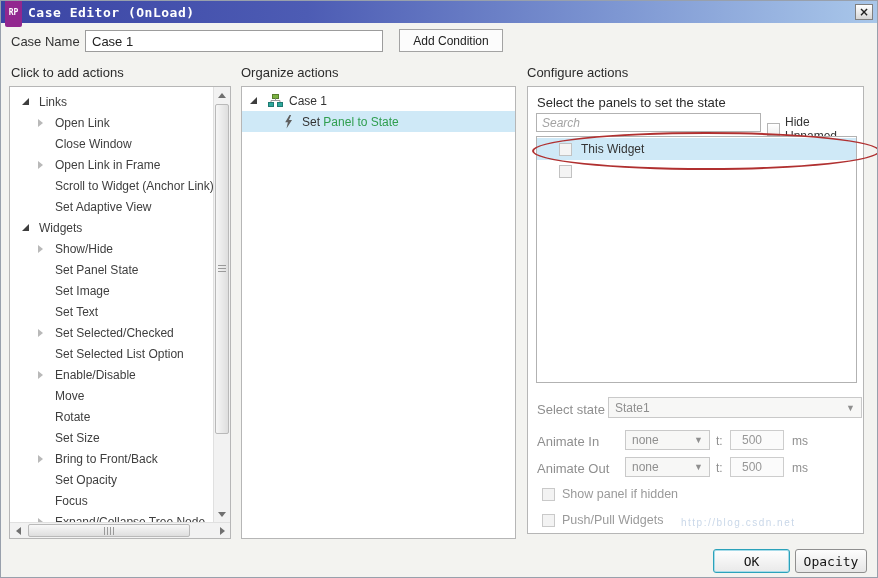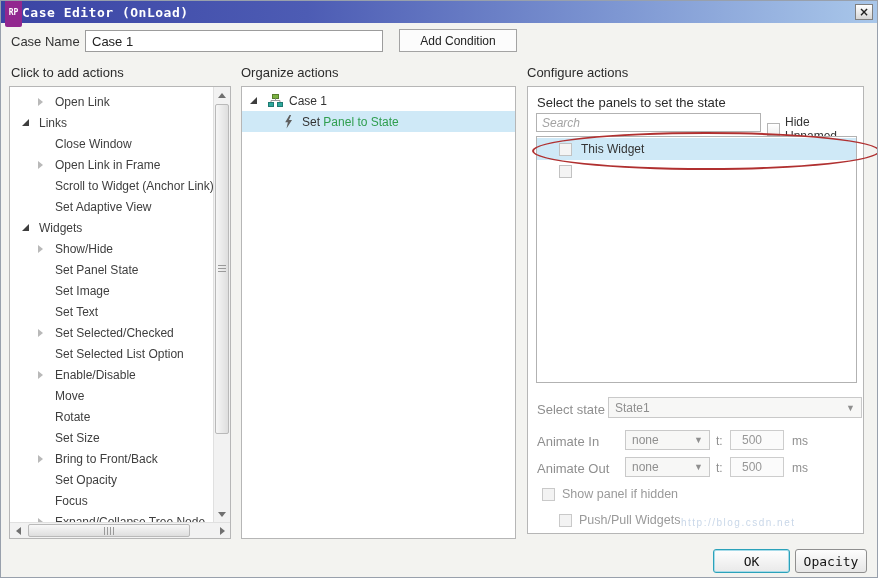--- a/index.html
+++ b/index.html
@@ -6,30 +6,30 @@
   html,body { width:878px; height:578px; }
   body { font-family:"Liberation Sans", sans-serif; background:#dcdcdc; }
   .win { position:relative; width:878px; height:578px; background:#f3f3f0; border:1px solid #98a0ac; overflow:hidden; }
 
   
   .titlebar { position:absolute; left:0; right:0; top:0; height:22px;
     background:linear-gradient(90deg,#3b44a4 0%,#4d5cb4 35%,#7d96d2 70%,#a9c7ea 100%);
     display:flex; align-items:center; padding:0 4px; }
   .rp { width:17px; height:30px; background:#92278f; color:#fff;
     font:bold 8px "DejaVu Sans Mono", monospace; display:flex; align-items:center; justify-content:center; border-radius:2px;text-align:right; }
-  .title { color:#fff; font:bold 13px "DejaVu Sans Mono", monospace; letter-spacing:.5px; flex:1;
+  .title { color:#fff; font:bold 13px "DejaVu Sans Mono", monospace; margin-left:6px; letter-spacing:.5px; flex:1;
     white-space:nowrap; overflow:hidden; }
   .closebtn { width:18px; height:16px; background:linear-gradient(#fff,#d6d6d6); border:1px solid #7f7f7f;
     color:#222; font:bold 12px "DejaVu Sans", sans-serif; display:flex; align-items:center; justify-content:center; cursor:pointer; line-height:1; }
 
   
   .lbl-casename { position:absolute; left:10px; top:33px; font-size:13px; color:#333; }
   .in-casename { position:absolute; left:84px; top:29px; width:298px; height:22px; border:1px solid #9c9c9c;
     font-size:13px; padding:0 6px; color:#222; background:#fff; font-family:"Liberation Sans",sans-serif; }
-  .btn-addcond { position:absolute; left:398px; top:28px; width:118px; height:23px; background:#fcfcfc;
+  .btn-addcond { position:absolute; left:398px; top:28px; width:104px; height:23px; background:#fcfcfc;
     border:1px solid #a3a3a3; font-size:12px; color:#222; font-family:"Liberation Sans",sans-serif; cursor:pointer; }
 
   
   .ct { position:absolute; top:64px; font-size:13px; color:#2b2b2b; }
   .ct1 { left:10px; } .ct2 { left:240px; } .ct3 { left:526px; }
 
   
   .leftbox { position:absolute; left:8px; top:85px; width:222px; height:453px; background:#fff; border:1px solid #b6b6b6; }
   .tree { position:absolute; left:0; top:0; right:17px; bottom:16px; overflow:hidden; padding-top:4px; }
   .trow { height:21px; display:flex; align-items:center; font-size:12px; color:#3e3e3e; white-space:nowrap; cursor:pointer; }
@@ -98,21 +98,21 @@
   .dd-out { left:97px; top:370px; width:85px; height:20px; }
   .tlbl { position:absolute; font-size:12px; color:#8f8f8f; }
   .tl-in { left:188px; top:347px; } .tl-out { left:188px; top:374px; }
   .tin { position:absolute; width:54px; height:20px; border:1px solid #cdcdcd; background:#fbfbfb; color:#979797;
     font-size:12px; padding:0 11px; font-family:"Liberation Sans",sans-serif; }
   .tin-in { left:202px; top:343px; } .tin-out { left:202px; top:370px; }
   .ms-in { left:264px; top:347px; } .ms-out { left:264px; top:374px; }
   .chkrow { position:absolute; display:flex; align-items:center; gap:7px; font-size:12.5px; color:#9a9a9a; }
   .chkrow .cb { background:#f3f3f3; border-color:#c9c9c9; }
   .chk-show { left:14px; top:400px; }
-  .chk-push { left:31px; top:426px; }
+  .chk-push { left:14px; top:426px; }
 
   
   .watermark { position:absolute; left:648px; top:516px; width:222px; font-size:10px; color:#9db7d6; opacity:.55;
     letter-spacing:1.5px; white-space:nowrap; overflow:hidden;margin-left:32px; }
   .btn-ok { position:absolute; left:712px; top:548px; width:77px; height:24px; background:linear-gradient(#fefefe,#e9e9e9);
     border:1px solid #2ba2ba; box-shadow:inset 0 0 0 1px #a7dbe9; border-radius:3px;
     font:13px "DejaVu Sans Mono", monospace; color:#111; cursor:pointer; }
   .btn-cancel { position:absolute; left:794px; top:548px; width:72px; height:24px; background:linear-gradient(#fdfdfd,#e6e6e6);
     border:1px solid #8f8f8f; border-radius:3px; font:13px "DejaVu Sans Mono", monospace; color:#111; cursor:pointer; }
 </style>
@@ -131,28 +131,28 @@
   <input class="in-casename" type="text" value="Case 1" style="">
   <button class="btn-addcond">Add Condition</button>
 
   <div class="ct ct1">Click to add actions</div>
   <div class="ct ct2">Organize actions</div>
   <div class="ct ct3">Configure actions</div>
 
   <div class="leftbox">
     <div class="tree">
 
+        <div class="trow expanded level0">
+          <span class="tarrow"></span>
+          <span>Links</span>
+        </div>
+
         <div class="trow collapsed level1">
           <span class="tarrow"></span>
           <span>Open Link</span>
-        </div>
-
-        <div class="trow expanded level0">
-          <span class="tarrow"></span>
-          <span>Links</span>
         </div>
 
         <div class="trow leaf level1">
           <span class="tarrow"></span>
           <span>Close Window</span>
         </div>
 
         <div class="trow collapsed level1">
           <span class="tarrow"></span>
           <span>Open Link in Frame</span>

